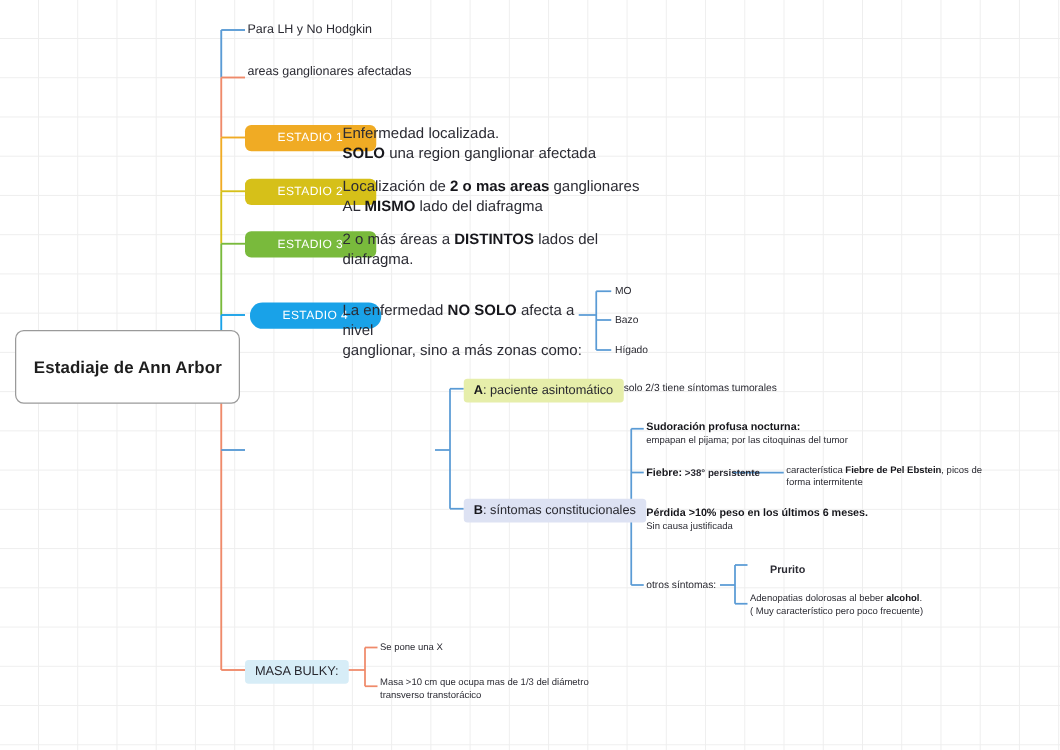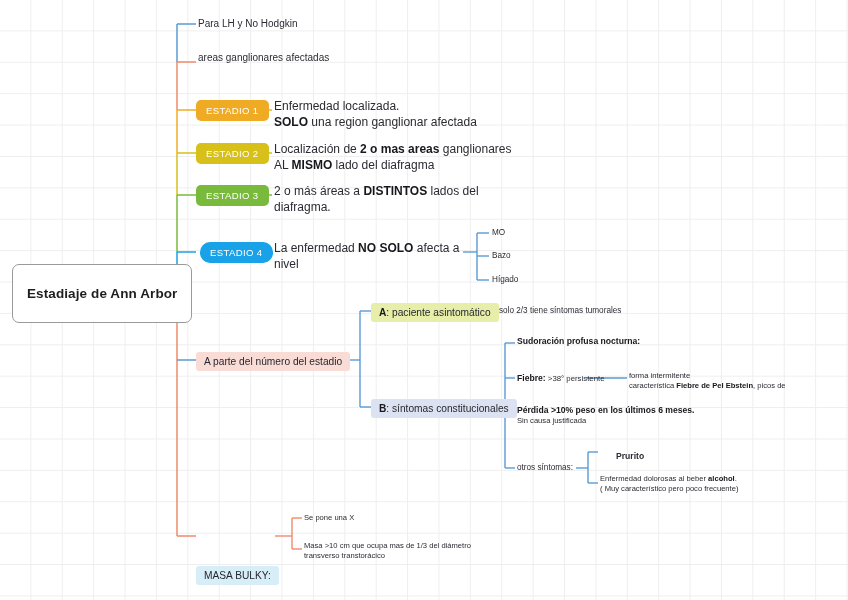--- a/index.html
+++ b/index.html
@@ -33,39 +33,39 @@
     font-size:13.5px;font-weight:bold;color:#1e1e1e;
     letter-spacing:.1px;
   }
 
   
   .pill{
     border-radius:5px;
     color:#ffffff;
     font-size:9.6px;
     letter-spacing:.35px;
-    padding:5px 10px;
+    padding:5px 26px;
     font-weight:normal;
   }
   .pill.e1{background:#f0ab24;}
   .pill.e2{background:#d6c019;}
   .pill.e3{background:#79ba3c;}
   .pill.e4{background:#19a2e8;}
 
   
   .tag{
     border-radius:3px;
     font-size:10.2px;
     padding:4px 8px;
     color:#27272e;
   }
   .tag.pink{background:#fadcd6;}
   .tag.lime{background:#e6eeaa;}
   .tag.lav{background:#dde2f3;}
-  .tag.sky{background:#d7edf7;margin-top:38px;}
+  .tag.sky{background:#d7edf7;}
 
   
   .txt{
     font-size:12px;
     color:#2b2b33;
     line-height:1.33;
     white-space:normal;
   }
   .txt.lg{font-size:10px;line-height:1.36;}
   .txt.sm{font-size:8.2px;line-height:1.33;}
@@ -173,72 +173,71 @@
   <div class="node txt" style="left:274px;top:184px;width:240px;">
     <div><span>2 o más áreas a </span><b>DISTINTOS</b><span> lados del</span></div>
     <div>diafragma.</div>
   </div>
 
   <div class="node pill e4" style="left:200px;top:242px;border-radius:10px;">
     <span>ESTADIO 4</span>
   </div>
   <div class="node txt" style="left:274px;top:241px;width:200px;">
     <div><span>La enfermedad </span><b>NO SOLO</b><span> afecta a nivel</span></div>
+    <div>ganglionar, sino a más zonas como:</div>
   </div>
 
   <div class="node txt sm" style="left:492px;top:228px;">
     <span>MO</span>
   </div>
   <div class="node txt sm" style="left:492px;top:251px;">
     <span>Bazo</span>
   </div>
   <div class="node txt sm" style="left:492px;top:275px;">
     <span>Hígado</span>
   </div>
 
-  <div class="node tag pink" style="left:196px;top:352px;">
-    <span>A parte del número del estadio</span>
-  </div>
 
   <div class="node tag lime" style="left:371px;top:303px;">
     <b>A</b><span>: paciente asintomático</span>
   </div>
   <div class="node txt sm" style="left:499px;top:306px;">
     <span>solo 2/3 tiene síntomas tumorales</span>
   </div>
 
   <div class="node tag lav" style="left:371px;top:399px;text-align:right;">
     <b>B</b><span>: síntomas constitucionales</span>
   </div>
 
   <div class="node" style="left:517px;top:336px;width:250px;">
     <div class="txt" style="font-size:8.6px;"><b>Sudoración profusa nocturna:</b></div>
+    <div class="txt xs">empapan el pijama; por las citoquinas del tumor</div>
   </div>
 
   <div class="node" style="left:517px;top:373px;width:110px;">
-    <div class="txt" style="font-size:8.6px;"><b>Fiebre:</b><span class="txt xs" style="font-size:7.8px;"> &gt;38° persistente</span></div>
+    <div class="txt" style="font-size:8.6px;"><b>Fiebre:</b><span class="txt xs" style="font-size:7.8px;font-weight:bold;"> &gt;38° persistente</span></div>
   </div>
   <div class="node txt xs" style="left:629px;top:371px;width:215px;">
+    <div><span>característica </span><b>Fiebre de Pel Ebstein</b><span>, picos de</span></div>
     <div>forma intermitente</div>
-    <div><span>característica </span><b>Fiebre de Pel Ebstein</b><span>, picos de</span></div>
   </div>
 
   <div class="node" style="left:517px;top:405px;width:260px;">
     <div class="txt" style="font-size:8.6px;"><b>Pérdida &gt;10% peso en los últimos 6 meses.</b></div>
     <div class="txt xs">Sin causa justificada</div>
   </div>
 
   <div class="node txt sm" style="left:517px;top:463px;">
     <span>otros síntomas:</span>
   </div>
   <div class="node" style="left:600px;top:445px;margin-left:16px;">
     <b class="txt" style="font-size:8.6px;">Prurito</b>
   </div>
   <div class="node txt xs" style="left:600px;top:474px;width:240px;">
-    <div><span>Enfermedad dolorosas al beber </span><b>alcohol</b><span>.</span></div>
+    <div><span>Adenopatias dolorosas al beber </span><b>alcohol</b><span>.</span></div>
     <div>( Muy característico pero poco frecuente)</div>
   </div>
 
   <div class="node tag sky" style="left:196px;top:528px;">
     <span>MASA BULKY:</span>
   </div>
   <div class="node txt xs" style="left:304px;top:513px;">
     <span>Se pone una X</span>
   </div>
   <div class="node txt xs" style="left:304px;top:541px;width:250px;">

